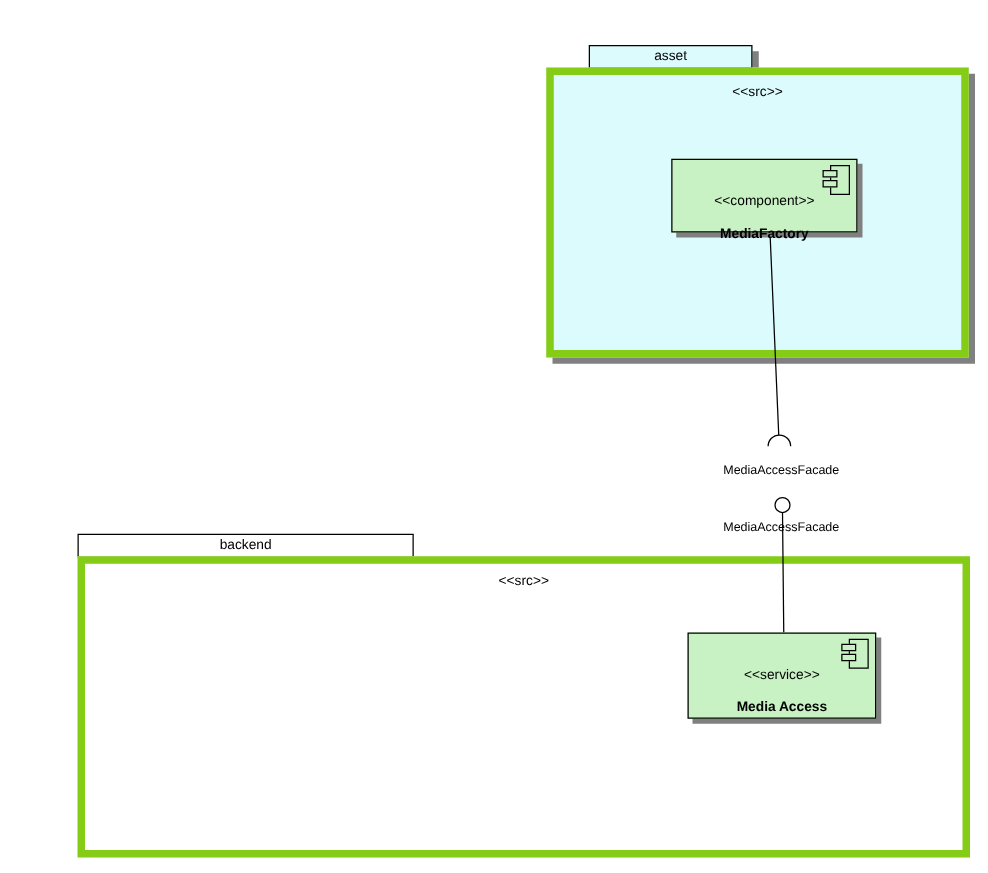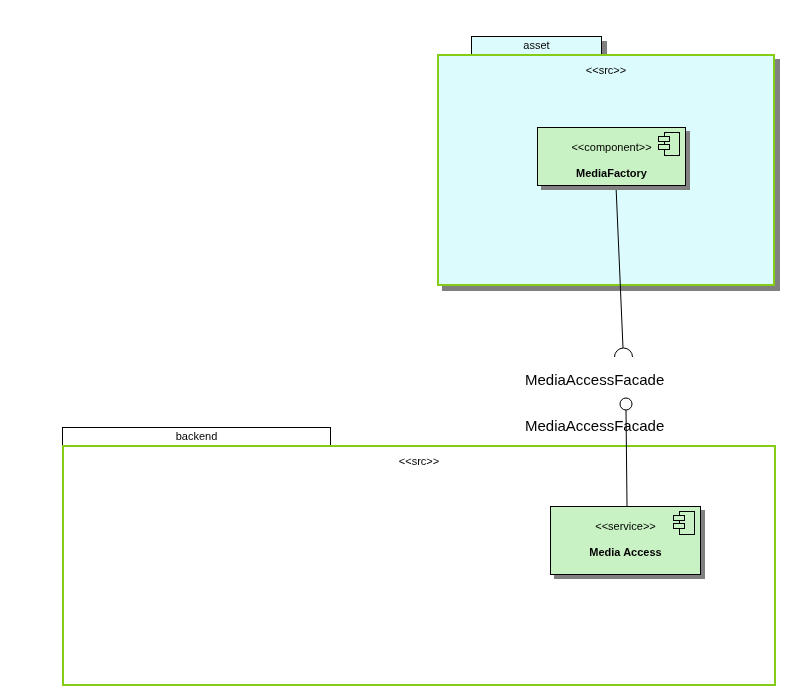--- a/index.html
+++ b/index.html
@@ -11,57 +11,57 @@
   }
   
   .pkg-tab {
     position:absolute; box-sizing:border-box;
     border:1px solid #000; background:#dcfbfd;
     font-size:11px; text-align:center; line-height:17px;
     z-index:2;
   }
   .pkg-body {
     position:absolute; box-sizing:border-box;
-    border:2px solid #84cc16; background:#dcfbfd;
+    border:6px solid #84cc16; background:#dcfbfd;
     z-index:3;
   }
   .pkg-body.white { background:#ffffff; }
   .shadowed { box-shadow:5px 5px 0 #808080; }
   .pkg-stereo {
     font-size:11px; text-align:center; padding-top:8px;
   }
   
   .component {
     position:absolute; box-sizing:border-box;
     border:1px solid #000; background:#c8f2c3;
     box-shadow:4px 4px 0 #808080;
     font-size:11px; line-height:13px; text-align:center;
     z-index:10;
   }
-  .component .stereo { margin-top:13px; }
+  .component .stereo { margin-top:27px; }
   .component .comp-name { font-weight:bold; margin-top:13px; }
   .comp-icon {
     position:absolute; top:4px; right:5px;
     width:14px; height:22px;
     border:1px solid #000; background:transparent;
   }
   .comp-icon::before, .comp-icon::after {
     content:""; position:absolute; left:-7px;
     width:10px; height:4px;
     border:1px solid #000; background:#c8f2c3;
   }
   .comp-icon::before { top:3px; }
   .comp-icon::after  { top:11px; }
   
   #connector-layer {
     position:absolute; left:0; top:0; z-index:5;
   }
   .iface-label {
-    position:absolute; width:200px; text-align:left;
-    font-size:15px; z-index:6; background:transparent;
+    position:absolute; width:200px; text-align:center;
+    font-size:10px; z-index:6; background:transparent;
   }
 </style>
 </head>
 <body>
 
 <div class="pkg-tab shadowed" style="left:437px; top:36px; width:131px; height:19px;margin-left:34px;">
   <span>asset</span>
 </div>
 <div class="pkg-body shadowed" style="left:437px; top:54px; width:338px; height:232px;">
   <div class="pkg-stereo">&lt;&lt;src&gt;&gt;</div>

